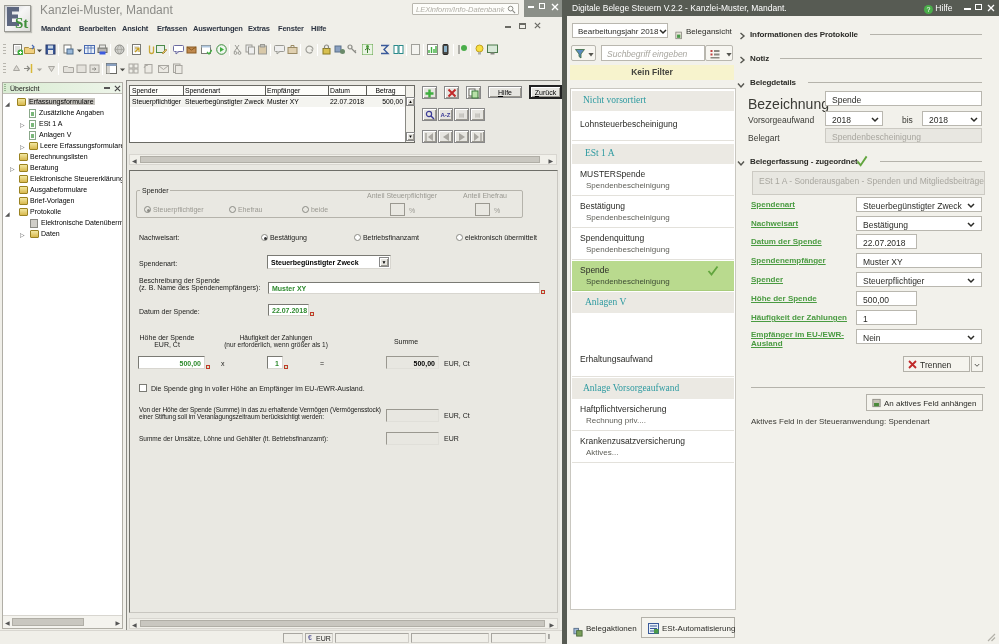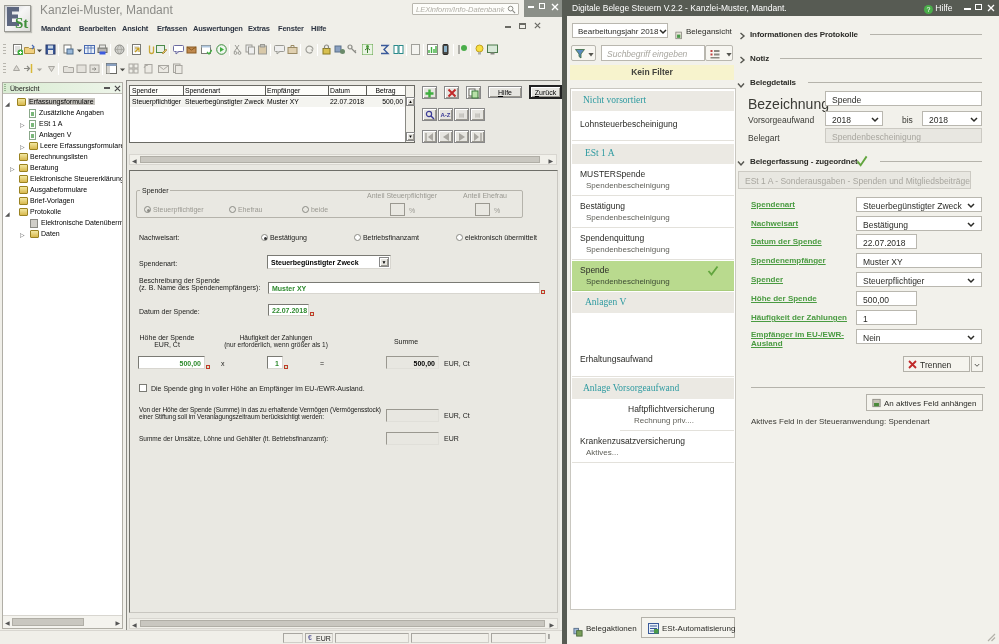--- a/index.html
+++ b/index.html
@@ -848,21 +848,21 @@
     </div>
     <div class="lhead" style="top:203px;height:21px;">
         <span class="ab" style="left:13px;top:5px;">Anlagen V</span>
       </div>
     <div class="litem" style="top:257px;height:31px;">
         <span class="lt1" style="top:8px;">Erhaltungsaufwand</span>
       </div>
     <div class="lhead" style="top:289px;height:21px;">
         <span class="ab" style="left:11px;top:5px;">Anlage Vorsorgeaufwand</span>
       </div>
-    <div class="litem" style="top:311px;height:31px;margin-left:48px;">
+    <div class="litem" style="top:311px;height:31px;">
         <span class="lt1" style="top:4px;">Haftpflichtversicherung</span>
         <span class="lt2" style="top:16px;">Rechnung priv....</span>
       </div>
     <div class="litem" style="top:343px;height:31px;">
         <span class="lt1" style="top:4px;">Krankenzusatzversicherung</span>
         <span class="lt2" style="top:16px;">Aktives...</span>
       </div>
   </div>
 
   <span class="ab" style="left:11px;top:623px;"><svg width="10" height="10" viewBox="0 0 11 11">
@@ -918,21 +918,21 @@
     </div>
 
   <svg class="chev" style="left:175px;top:159px;" width="9" height="8" viewBox="0 0 8 8">
       <path d="M1 2.5l3 3.5 3-3.5" fill="none" stroke="#55554f" stroke-width="1.4"></path>
     </svg>
   <div class="sect" style="left:188px;top:157px;">Belegerfassung - zugeordnet</div>
   <svg class="ab" style="left:294px;top:155px;" width="12" height="12" viewBox="0 0 13 13">
       <path d="M1.5 7l3.5 4L11.5 1.5" fill="none" stroke="#62a53e" stroke-width="2"></path>
     </svg>
   <div class="sline" style="left:318px;top:161px;width:102px;"></div>
-  <div class="rdis" style="left:176px;top:171px;width:233px;height:18px;">
+  <div class="rdis" style="left:190px;top:171px;width:233px;height:24px;">
       <span class="ab" style="left:6px;top:4px;">ESt 1 A - Sonderausgaben - Spenden und Mitgliedsbeiträge</span>
     </div>
 
   <div class="glink" style="left:189px;top:200px;">Spendenart</div>
   <div class="rinp" style="left:294px;top:197px;width:126px;height:15px;">
       <span class="ab" style="left:6px;top:2.5px;">Steuerbegünstigter Zweck</span>
       <svg class="ab" style="left:110px;top:5px;" width="8" height="6" viewBox="0 0 8 6">
         <path d="M1 1l3 3 3-3" fill="none" stroke="#2b2b27" stroke-width="1.5"></path>
       </svg>
     </div>

